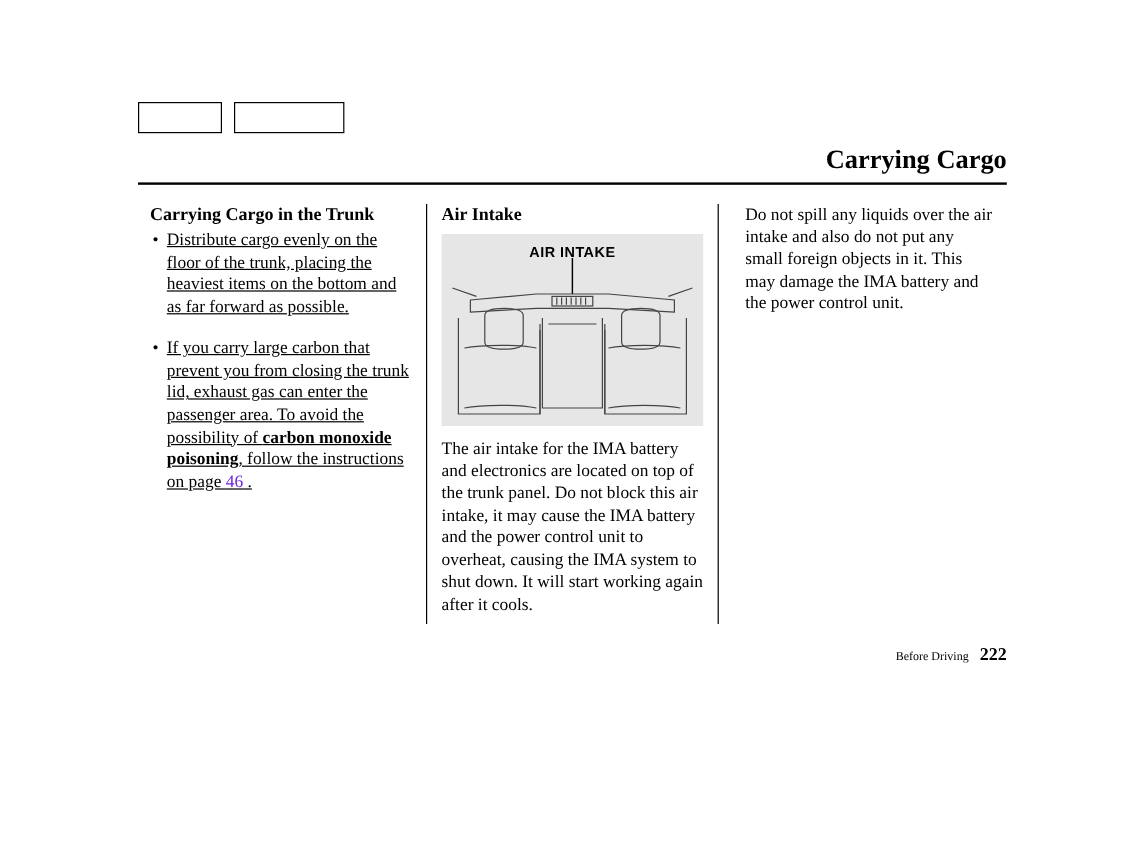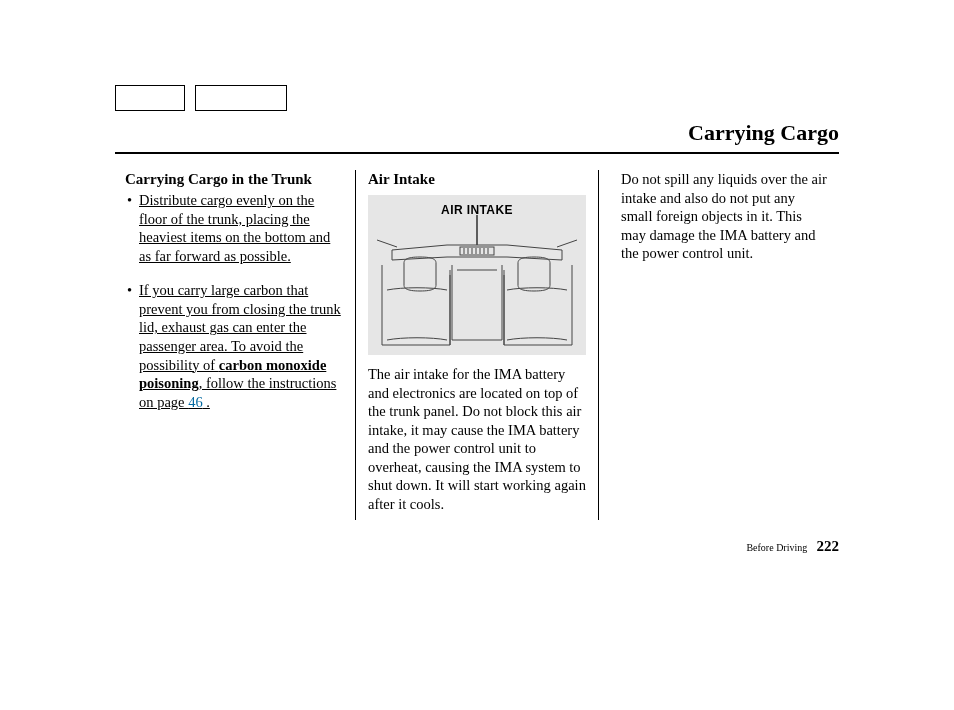--- a/index.html
+++ b/index.html
@@ -86,21 +86,21 @@
     padding-left: 14px;
     margin-bottom: 16px;
   }
   ul.bullets li::before {
     content: "•";
     position: absolute;
     left: 2px;
     top: 0;
   }
   .page-ref {
-    color: #0369a1;
+    color: #6d28d9;
   }
   .bold { font-weight: bold; }
 
   .diagram {
     background: #e6e6e6;
     border: none;
     width: 100%;
     height: 160px;
     margin: 6px 0 10px 0;
     position: relative;

